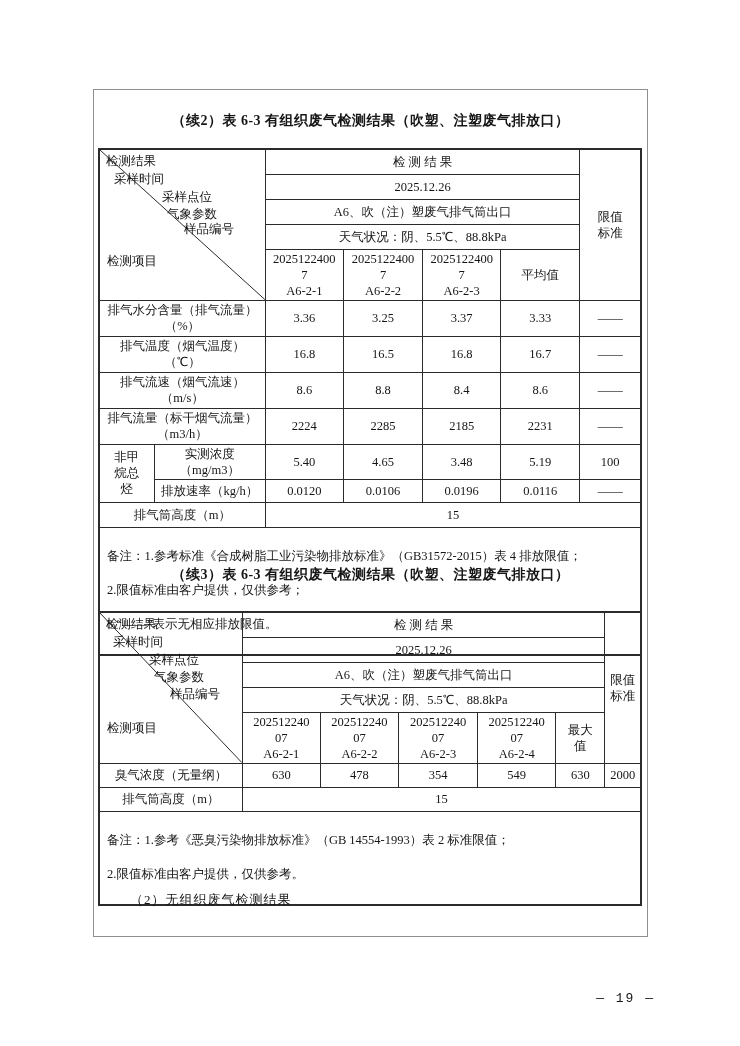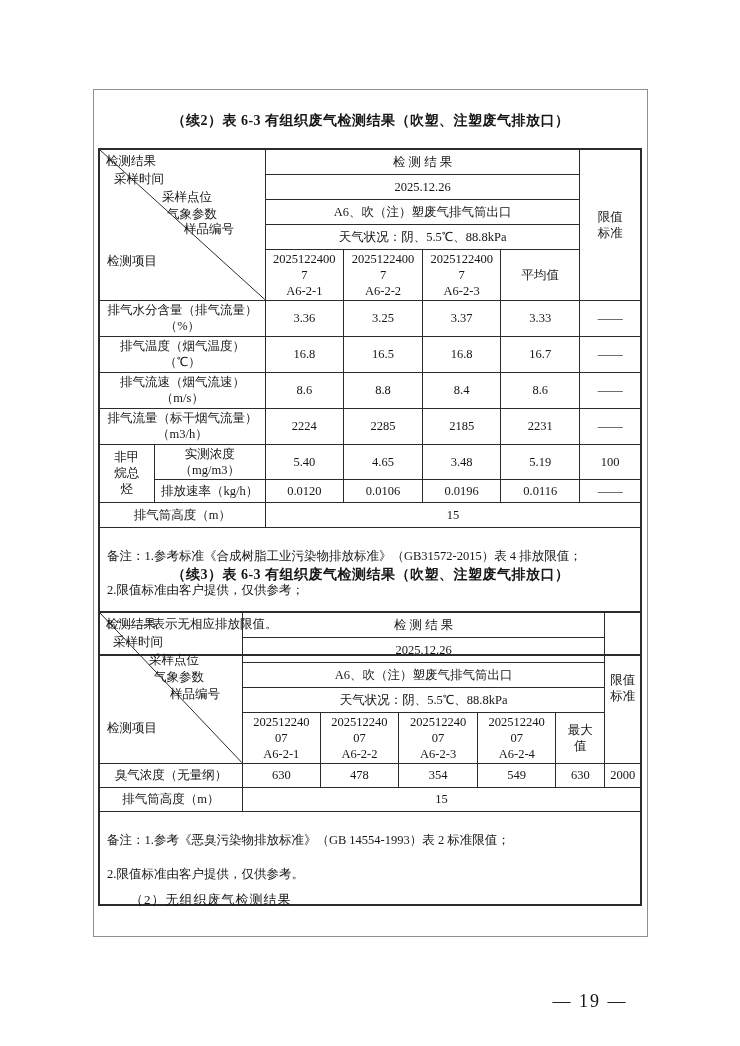--- a/index.html
+++ b/index.html
@@ -51,22 +51,22 @@
   .t2 .cl0 { left:6px;  top:3px;  }
   .t2 .cl1 { left:13px; top:21px; }
   .t2 .cl2 { left:49px; top:39px; }
   .t2 .cl3 { left:54px; top:56px; }
   .t2 .cl4 { left:70px; top:73px; }
   .t2 .cl5 { left:7px;  top:107px;}
   .footer-heading {
     position:absolute; left:36px; top:801px; font-size:13px; letter-spacing:1px;
   }
   .page-number {
-    position:absolute; left:525px; top:991px; width:130px; text-align:center;
-    font-size:18px; letter-spacing:2px;
+    position:absolute; left:525px; top:991px; width:130px; text-align:right;
+    font-size:13px; letter-spacing:2px;font-family:Liberation Mono, monospace;
   }
 </style>
 </head>
 <body>
 
 <div class="frame">
 
   <div class="doc-title t1-title">（续2）表 6-3 有组织废气检测结果（吹塑、注塑废气排放口）</div>
 
   <table class="t1">

